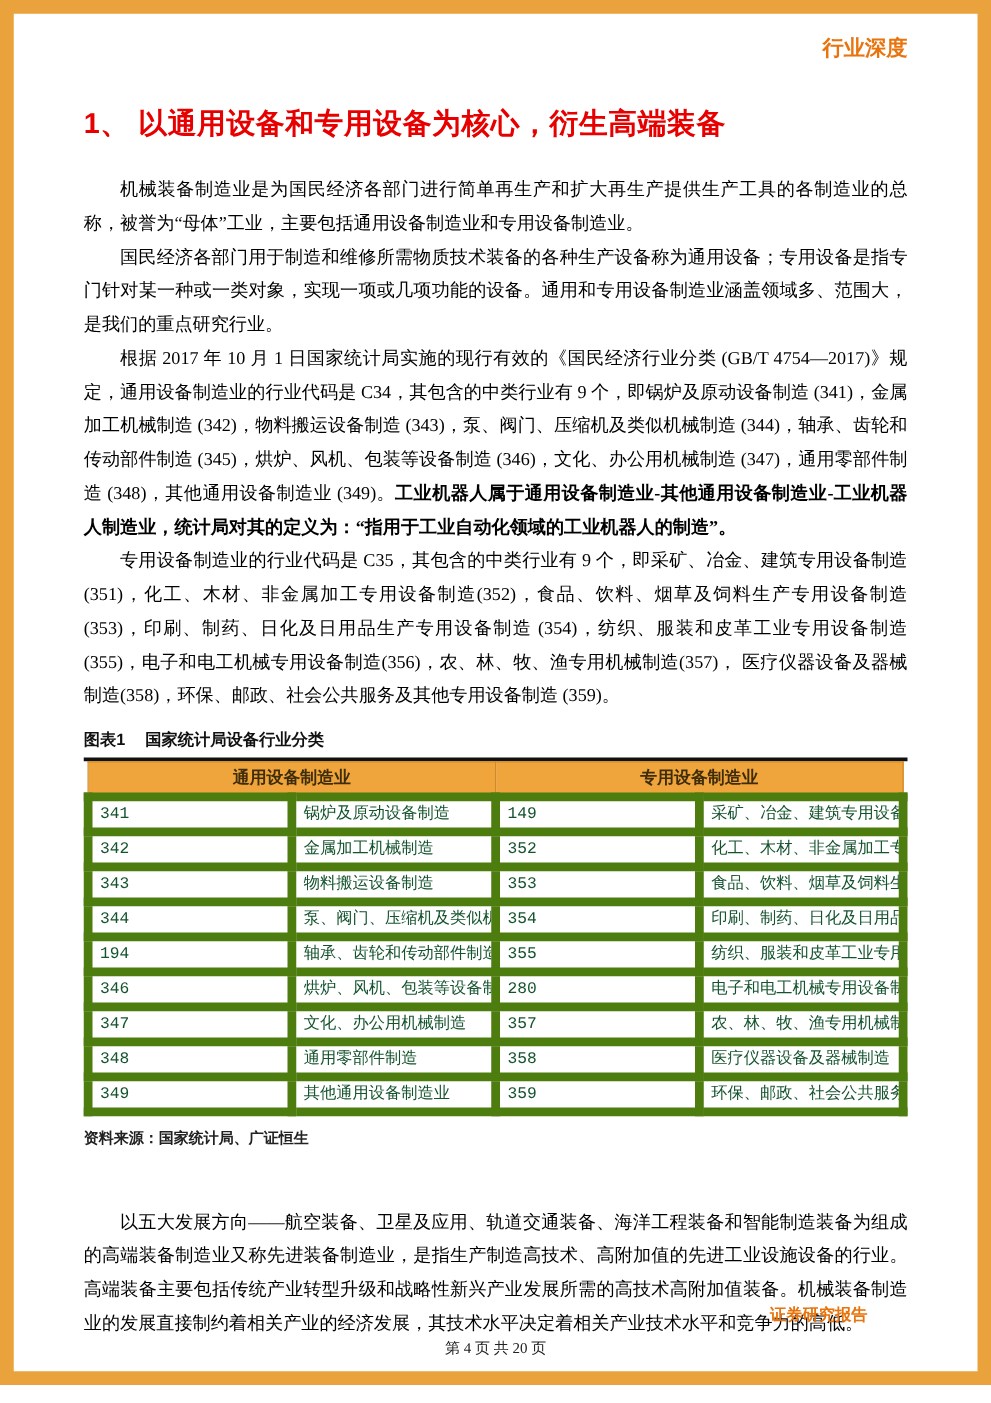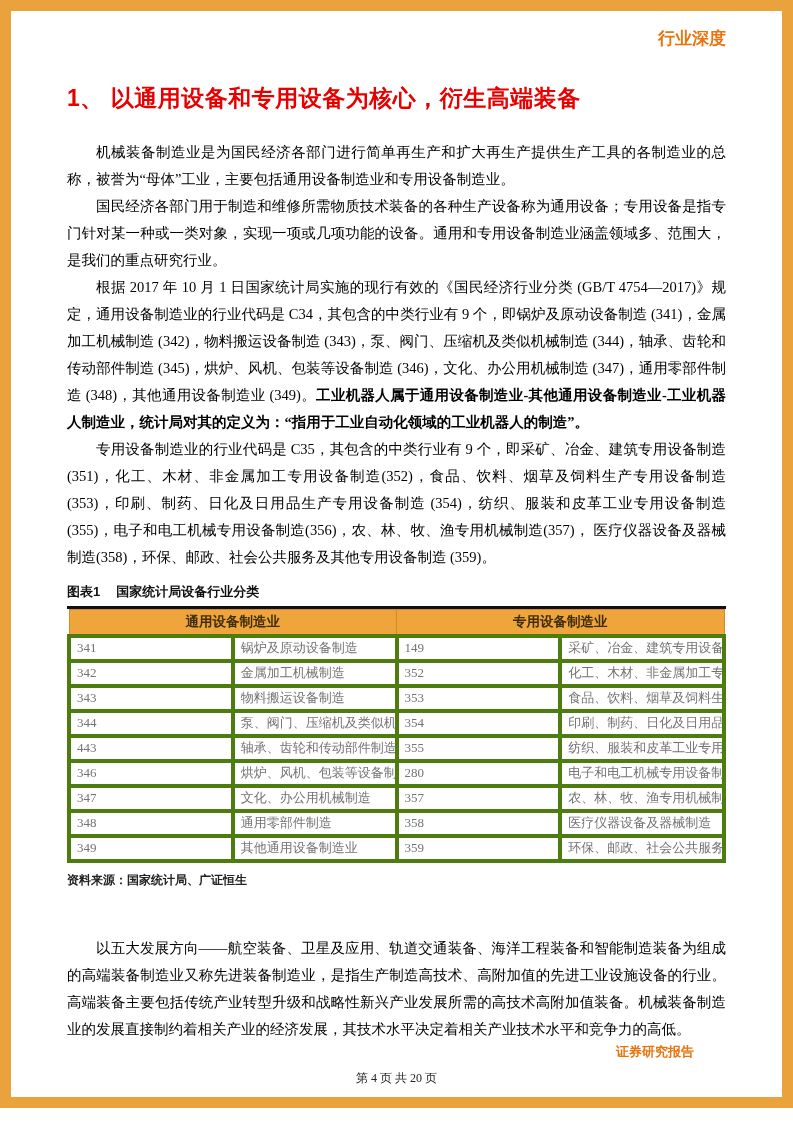--- a/index.html
+++ b/index.html
@@ -65,26 +65,26 @@
     background: #F0A53C;
     border: 1px solid #CE8C26;
     color: #3F2D0A;
     font-family: "Liberation Sans", sans-serif;
     font-weight: bold;
     font-size: 13.5px;
     padding: 3px 0;
     text-align: center;
   }
   table.class-table td {
-    border: 4px solid #4d7c0f;
-    color: #737373;
+    border: 7px solid #4d7c0f;
+    color: #14532d;
     font-size: 13px;
     line-height: 16px;
     padding: 2.5px 6px;
-    font-family: Liberation Serif, serif;
+    font-family: Liberation Mono, monospace;
     white-space: nowrap;
     overflow: hidden;
   }
   td.code { width: 44px; text-align: left; padding-left: 10px; }
 
   .source {
     margin-top: 9px;
     font-family: "Liberation Sans", sans-serif;
     font-weight: bold;
     font-size: 12px;
@@ -158,21 +158,21 @@
               <td class="code">353</td>
               <td>食品、饮料、烟草及饲料生产专用设备制造</td>
             </tr>
           <tr>
               <td class="code">344</td>
               <td>泵、阀门、压缩机及类似机械制造</td>
               <td class="code">354</td>
               <td>印刷、制药、日化及日用品生产专用设备制造</td>
             </tr>
           <tr>
-              <td class="code">443</td>
+              <td class="code">194</td>
               <td>轴承、齿轮和传动部件制造</td>
               <td class="code">355</td>
               <td>纺织、服装和皮革工业专用设备制造</td>
             </tr>
           <tr>
               <td class="code">346</td>
               <td>烘炉、风机、包装等设备制造</td>
               <td class="code">280</td>
               <td>电子和电工机械专用设备制造</td>
             </tr>

